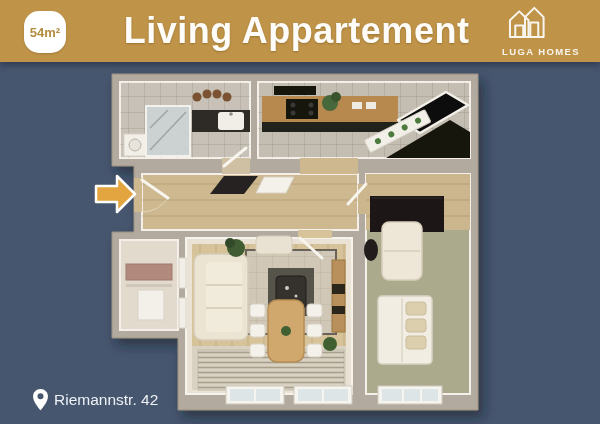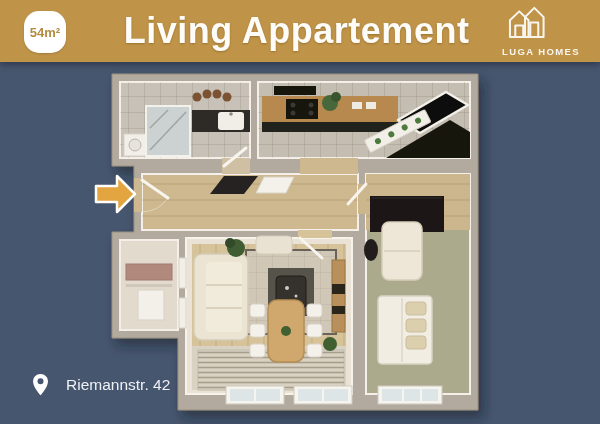--- a/index.html
+++ b/index.html
@@ -24,21 +24,21 @@
     color:#fdfcf8;font-size:36px;font-weight:bold;letter-spacing:.5px;
     text-shadow:0 1px 2px rgba(90,60,10,.35)}
   .logo{position:absolute;right:12px;top:3px;width:86px;text-align:left;color:#f8f5ee}
   .logo-text{font-size:9.5px;font-weight:bold;letter-spacing:1.4px;margin-top:1px}
 
   
   .plan-svg{position:absolute;inset:0;z-index:1}
   .arrow-fill{fill:var(--arrow)}
 
   
-  .address{position:absolute;left:32px;bottom:28px;display:flex;align-items:center;gap:17px;
+  .address{position:absolute;left:32px;bottom:13px;display:flex;align-items:center;gap:5px;
     color:#eef1f6;font-size:15.5px;z-index:3}
 </style>
 </head>
 <body>
 <div class="stage">
 
   <header class="header">
     <div class="area-badge">
       <span>54m²</span>
     </div>

